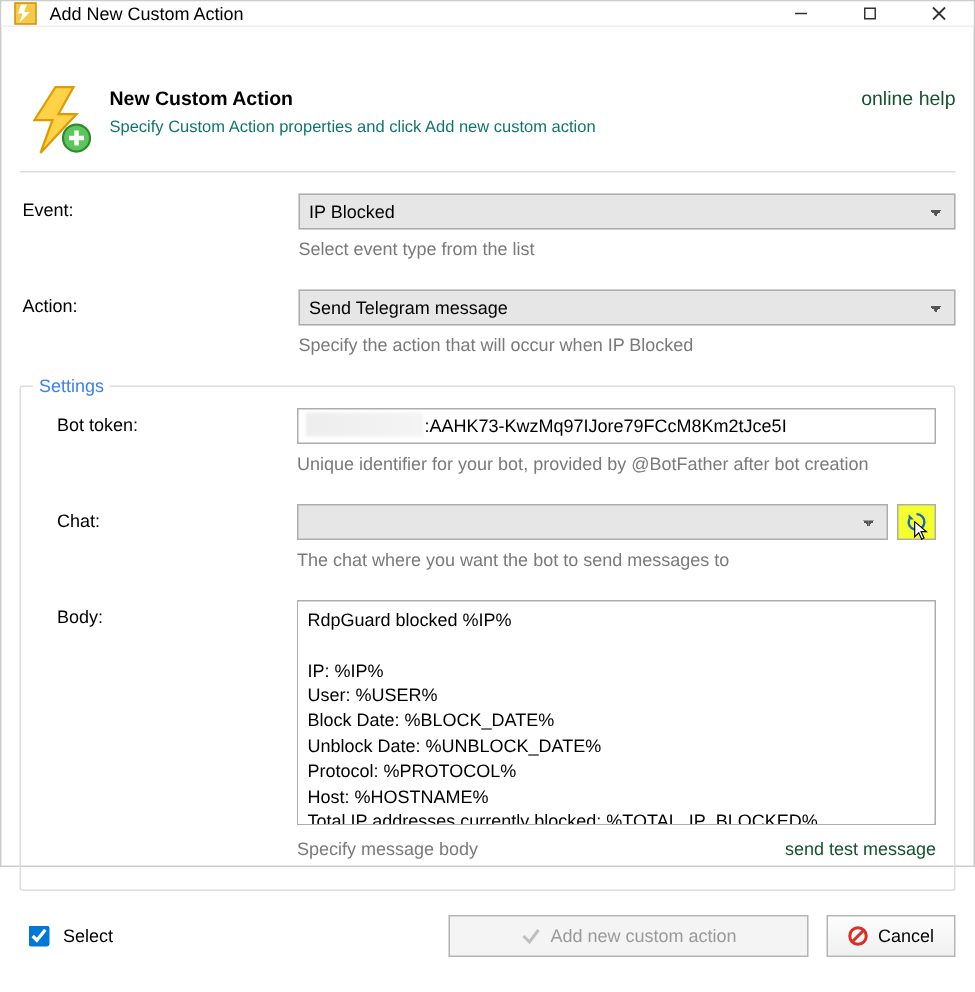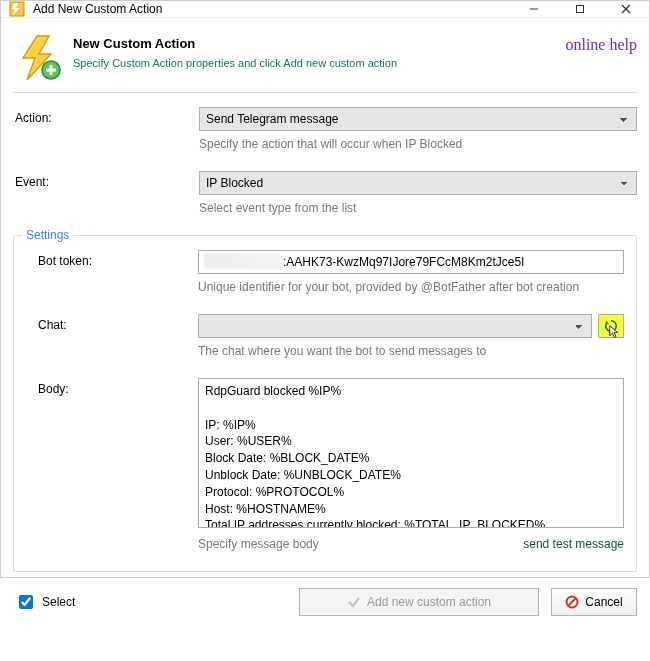--- a/index.html
+++ b/index.html
@@ -13,20 +13,21 @@
     height: 661px;
     overflow: hidden;
   }
   .window {
     width: 650px;
     height: 578px;
     border: 1px solid #ccc;
     display: flex;
     flex-direction: column;
     background: #fff;
+    gap: 22px;
   }
   .titlebar {
     height: 31px;
     display: flex;
     align-items: center;
     background: #fff;
     border-bottom: 1px solid #eee;
   }
   .titlebar .app-icon {
     width: 16px; height: 16px;
@@ -70,25 +71,24 @@
     margin: 2px 0 6px 0;
     font-size: 13px;
     font-weight: bold;
   }
   .header-text p {
     margin: 0;
     font-size: 11px;
     color: #0f766e;
   }
   .online-help {
-    color: #6d28d9;
-    font-size: 16px;
+    color: #14532d;
+    font-size: 13px;
     padding-top: 2px;
     cursor: pointer;
-    font-family: Liberation Serif, serif;
   }
 
   .form-row {
     display: flex;
     align-items: flex-start;
     margin-bottom: 4px;
   }
   .form-label {
     width: 186px;
     padding-top: 4px;
@@ -273,36 +273,36 @@
         </svg>
       </span>
       <div class="header-text">
         <h1>New Custom Action</h1>
         <p>Specify Custom Action properties and click Add new custom action</p>
       </div>
       <span class="online-help">online help</span>
     </div>
 
     <div class="form-row">
+      <div class="form-label">Event:</div>
+      <div class="form-control-col">
+        <select class="form-select">
+          <option>IP Blocked</option>
+        </select>
+        <div class="help-text">Select event type from the list</div>
+      </div>
+    </div>
+
+    <div class="form-row">
       <div class="form-label">Action:</div>
       <div class="form-control-col">
         <select class="form-select">
           <option>Send Telegram message</option>
         </select>
         <div class="help-text">Specify the action that will occur when IP Blocked</div>
-      </div>
-    </div>
-
-    <div class="form-row">
-      <div class="form-label">Event:</div>
-      <div class="form-control-col">
-        <select class="form-select">
-          <option>IP Blocked</option>
-        </select>
-        <div class="help-text">Select event type from the list</div>
       </div>
     </div>
 
     <div class="fieldset">
       <span class="legend">Settings</span>
 
       <div class="form-row">
         <div class="form-label">Bot token:</div>
         <div class="form-control-col">
           <div class="token-wrap">

